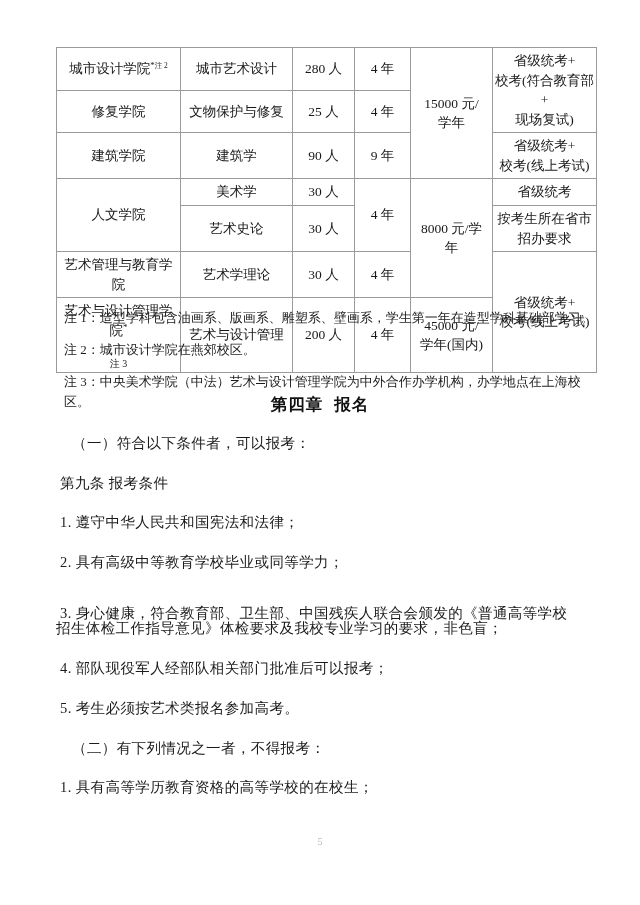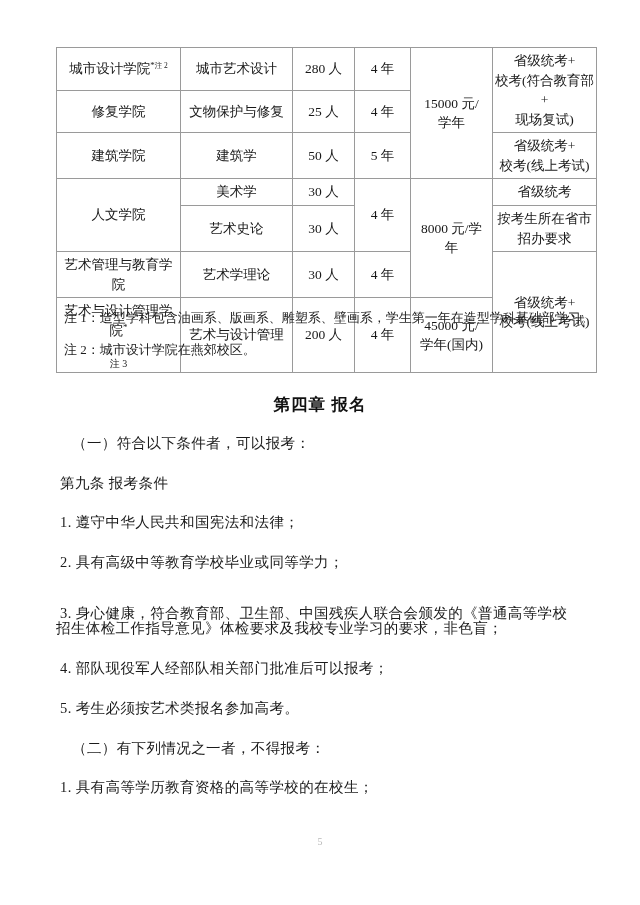--- a/index.html
+++ b/index.html
@@ -88,21 +88,21 @@
     padding-left: 8px;
   }
 
   
   .chapter-heading {
     position: absolute;
     left: 0;
     top: 394px;
     width: 640px;
     text-align: center;
-    font-family: Liberation Sans, sans-serif;
+    font-family: Liberation Mono, monospace;
     font-weight: bold;
     font-size: 16.5px;
     letter-spacing: 1px;
     color: #111111;
   }
 
   
   .body-text {
     position: absolute;
     left: 56px;
@@ -171,22 +171,22 @@
         <tr>
           <td>修复学院</td>
           <td>文物保护与修复</td>
           <td>25 人</td>
           <td>4 年</td>
         </tr>
 
         <tr>
           <td>建筑学院</td>
           <td>建筑学</td>
-          <td>50 人</td>
-          <td>5 年</td>
+          <td>90 人</td>
+          <td>9 年</td>
           <td class="cell-2line">
             <div>省级统考+</div>
             <div>校考(线上考试)</div>
           </td>
         </tr>
 
         <tr>
           <td rowspan="2">人文学院</td>
           <td>美术学</td>
           <td>30 人</td>
@@ -228,20 +228,21 @@
             <div>学年(国内)</div>
           </td>
         </tr>
       </tbody>
     </table>
   </div>
 
   <div class="notes">
     <p class="note">注 1：造型学科包含油画系、版画系、雕塑系、壁画系，学生第一年在造型学科基础部学习。</p>
     <p class="note">注 2：城市设计学院在燕郊校区。</p>
+    <p class="note">注 3：中央美术学院（中法）艺术与设计管理学院为中外合作办学机构，办学地点在上海校区。</p>
   </div>
 
   <div class="chapter-heading">第四章 报名</div>
 
   <div class="body-text">
     <p class="para lvl-group">（一）符合以下条件者，可以报考：</p>
     <p class="para lvl-article">第九条 报考条件</p>
     <p class="para lvl-item">1. 遵守中华人民共和国宪法和法律；</p>
     <p class="para lvl-item">2. 具有高级中等教育学校毕业或同等学力；</p>
     <p class="para lvl-item tight">3. 身心健康，符合教育部、卫生部、中国残疾人联合会颁发的《普通高等学校</p>

